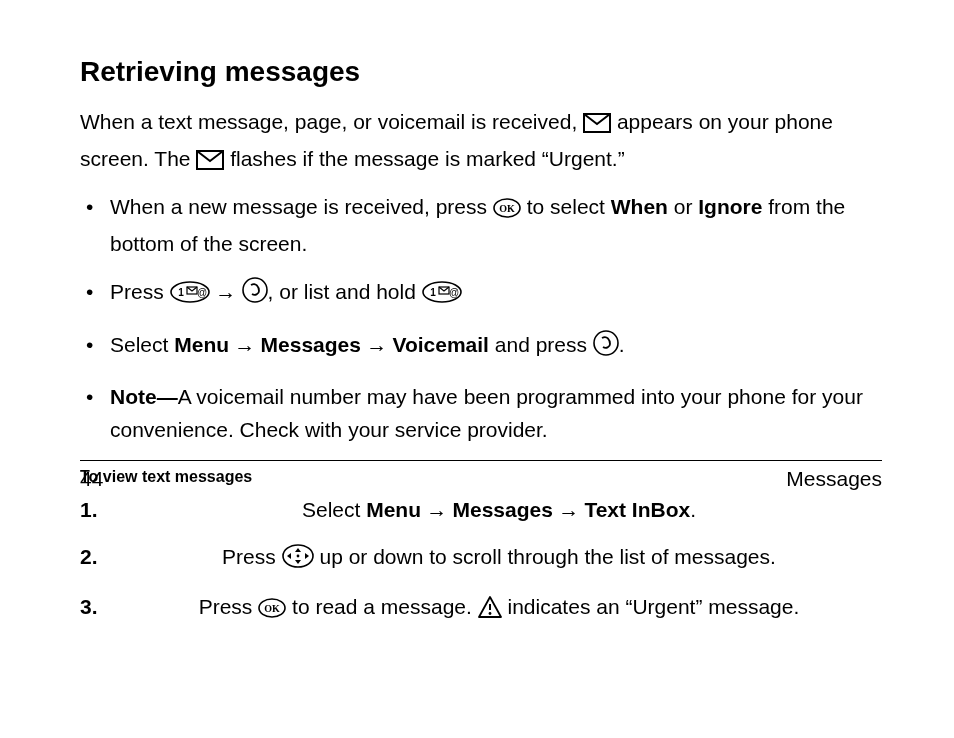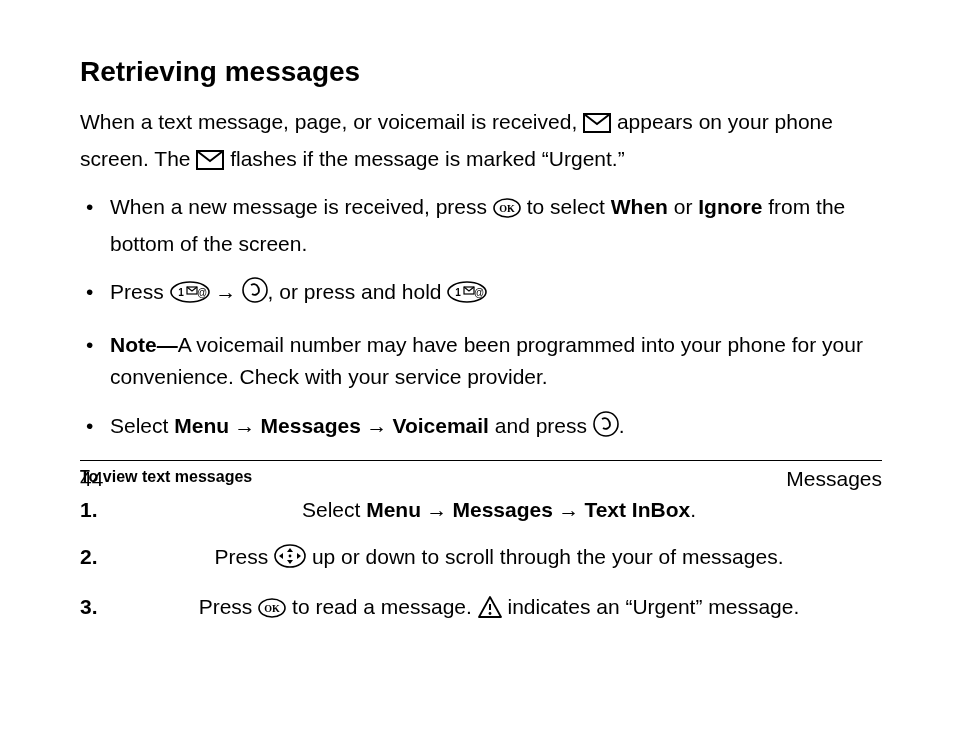--- a/index.html
+++ b/index.html
@@ -137,44 +137,44 @@
             <path d="M17,6 L22,10 L27,6" fill="none" stroke="#000" stroke-width="1.2"></path>
             <text x="32" y="15" text-anchor="middle" font-size="10">@</text>
           </svg>
       </span>
       <span class="arrow"> → </span>
       <span class="icon">
         <svg width="26" height="26" viewBox="0 0 26 26">
             <circle cx="13" cy="13" r="12" fill="none" stroke="#000" stroke-width="1.6"></circle>
             <path d="M9,8 C14,5 17,10 17,14 C17,17 13,19 10,17" fill="none" stroke="#000" stroke-width="1.8"></path>
           </svg>
-      </span><span>, or press and hold </span>
+      </span><span>, or list and hold </span>
       <span class="icon">
         <svg width="40" height="22" viewBox="0 0 40 22">
             <ellipse cx="20" cy="11" rx="19" ry="10" fill="none" stroke="#000" stroke-width="1.6"></ellipse>
             <text x="11" y="15" text-anchor="middle" font-size="10" font-weight="700">1</text>
             <rect x="17" y="6" width="10" height="7" fill="none" stroke="#000" stroke-width="1.2"></rect>
             <path d="M17,6 L22,10 L27,6" fill="none" stroke="#000" stroke-width="1.2"></path>
             <text x="32" y="15" text-anchor="middle" font-size="10">@</text>
           </svg>
       </span>
     </li>
 
     <li>
-      <span class="bold">Note—</span><span>A voicemail number may have been programmed into your phone for your convenience. Check with your service provider.</span>
-    </li>
-
-    <li>
       <span>Select </span><span class="bold">Menu</span><span class="arrow"> → </span><span class="bold">Messages</span><span class="arrow"> → </span><span class="bold">Voicemail</span><span> and press </span>
       <span class="icon">
         <svg width="26" height="26" viewBox="0 0 26 26">
             <circle cx="13" cy="13" r="12" fill="none" stroke="#000" stroke-width="1.6"></circle>
             <path d="M9,8 C14,5 17,10 17,14 C17,17 13,19 10,17" fill="none" stroke="#000" stroke-width="1.8"></path>
           </svg>
       </span><span>.</span>
+    </li>
+
+    <li>
+      <span class="bold">Note—</span><span>A voicemail number may have been programmed into your phone for your convenience. Check with your service provider.</span>
     </li>
   </ul>
 
   <div class="subhead">To view text messages</div>
 
   <ol class="steps">
     <li>
       <span>Select </span><span class="bold">Menu</span><span class="arrow"> → </span><span class="bold">Messages</span><span class="arrow"> → </span><span class="bold">Text InBox</span><span>.</span>
     </li>
     <li>
@@ -182,21 +182,21 @@
       <span class="icon">
         <svg width="32" height="24" viewBox="0 0 32 24">
             <ellipse cx="16" cy="12" rx="15" ry="11" fill="none" stroke="#000" stroke-width="1.6"></ellipse>
             <polygon points="16,4 13,8 19,8" fill="#000"></polygon>
             <polygon points="16,20 13,16 19,16" fill="#000"></polygon>
             <polygon points="5,12 9,9 9,15" fill="#000"></polygon>
             <polygon points="27,12 23,9 23,15" fill="#000"></polygon>
             <circle cx="16" cy="12" r="1.4" fill="#000"></circle>
           </svg>
       </span>
-      <span> up or down to scroll through the your of messages.</span>
+      <span> up or down to scroll through the list of messages.</span>
     </li>
     <li>
       <span>Press </span>
       <span class="icon">
         <svg width="28" height="20" viewBox="0 0 28 20">
             <ellipse cx="14" cy="10" rx="13" ry="9" fill="none" stroke="#000" stroke-width="1.6"></ellipse>
             <text x="14" y="14" text-anchor="middle" font-size="10" font-family="Verdana" font-weight="700">OK</text>
           </svg>
       </span>
       <span> to read a message. </span>

